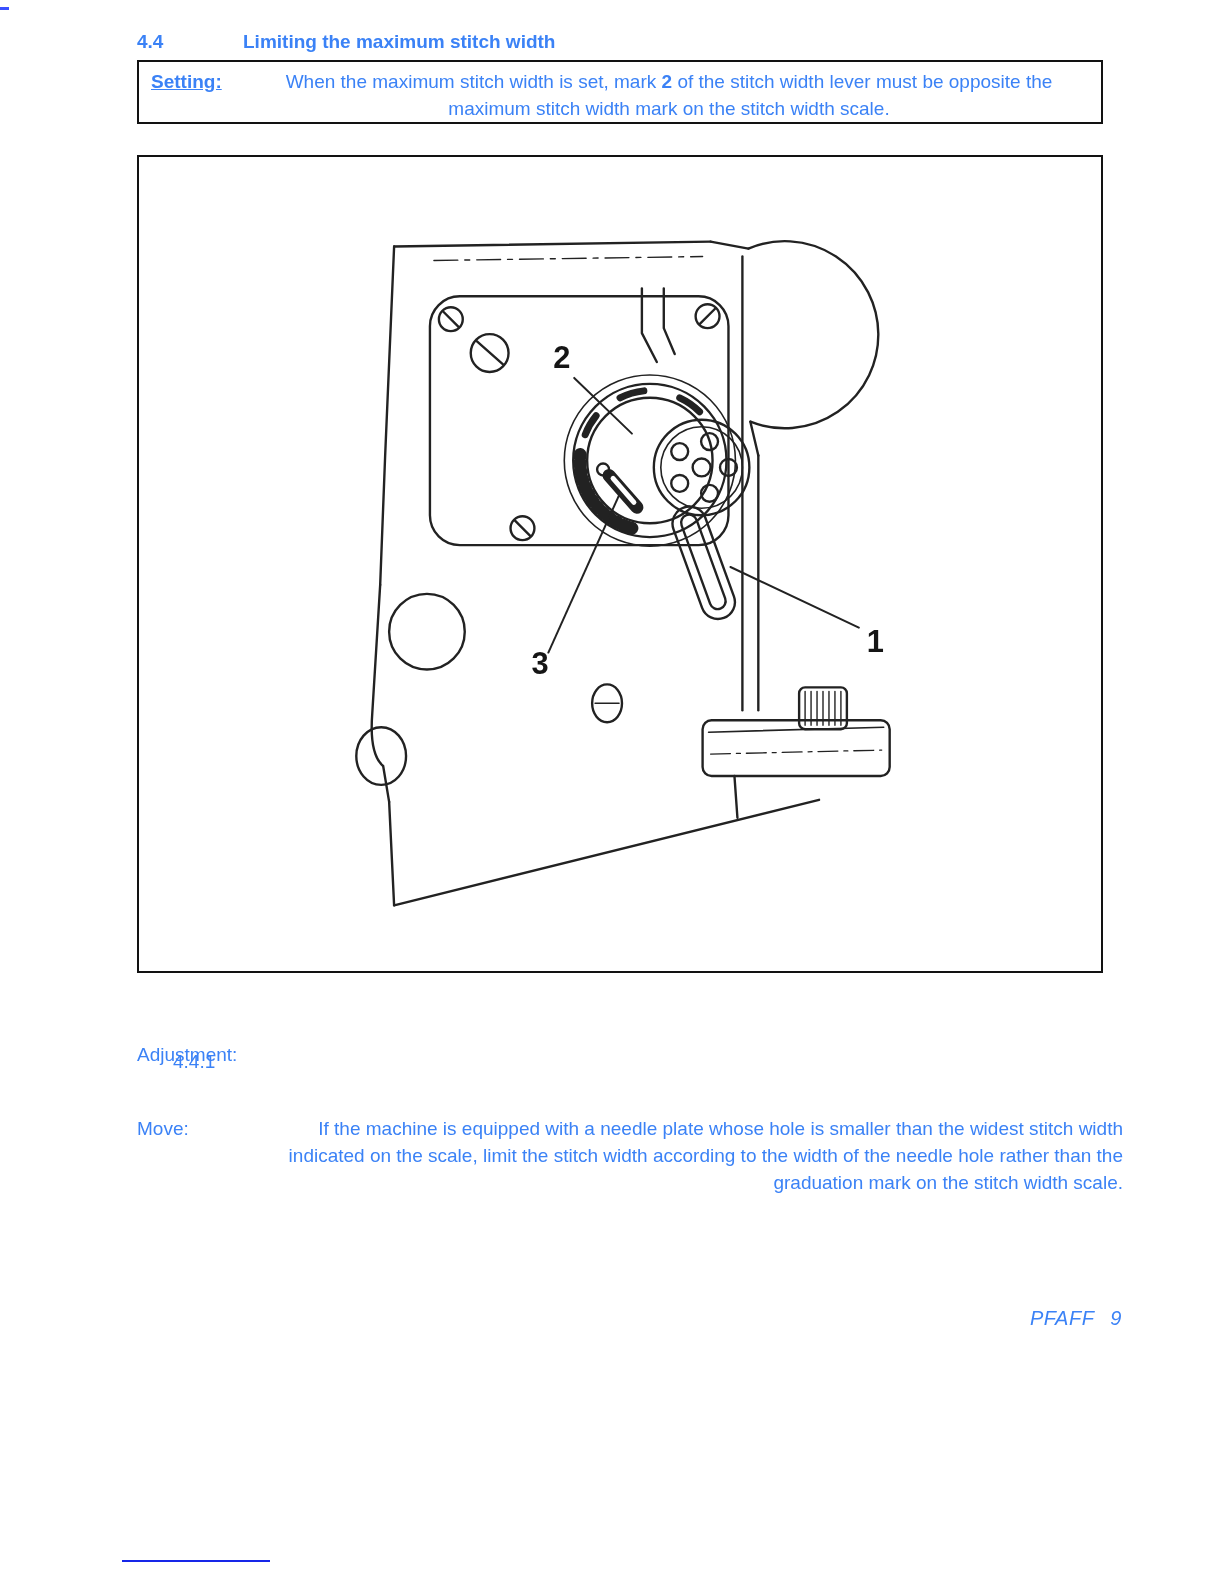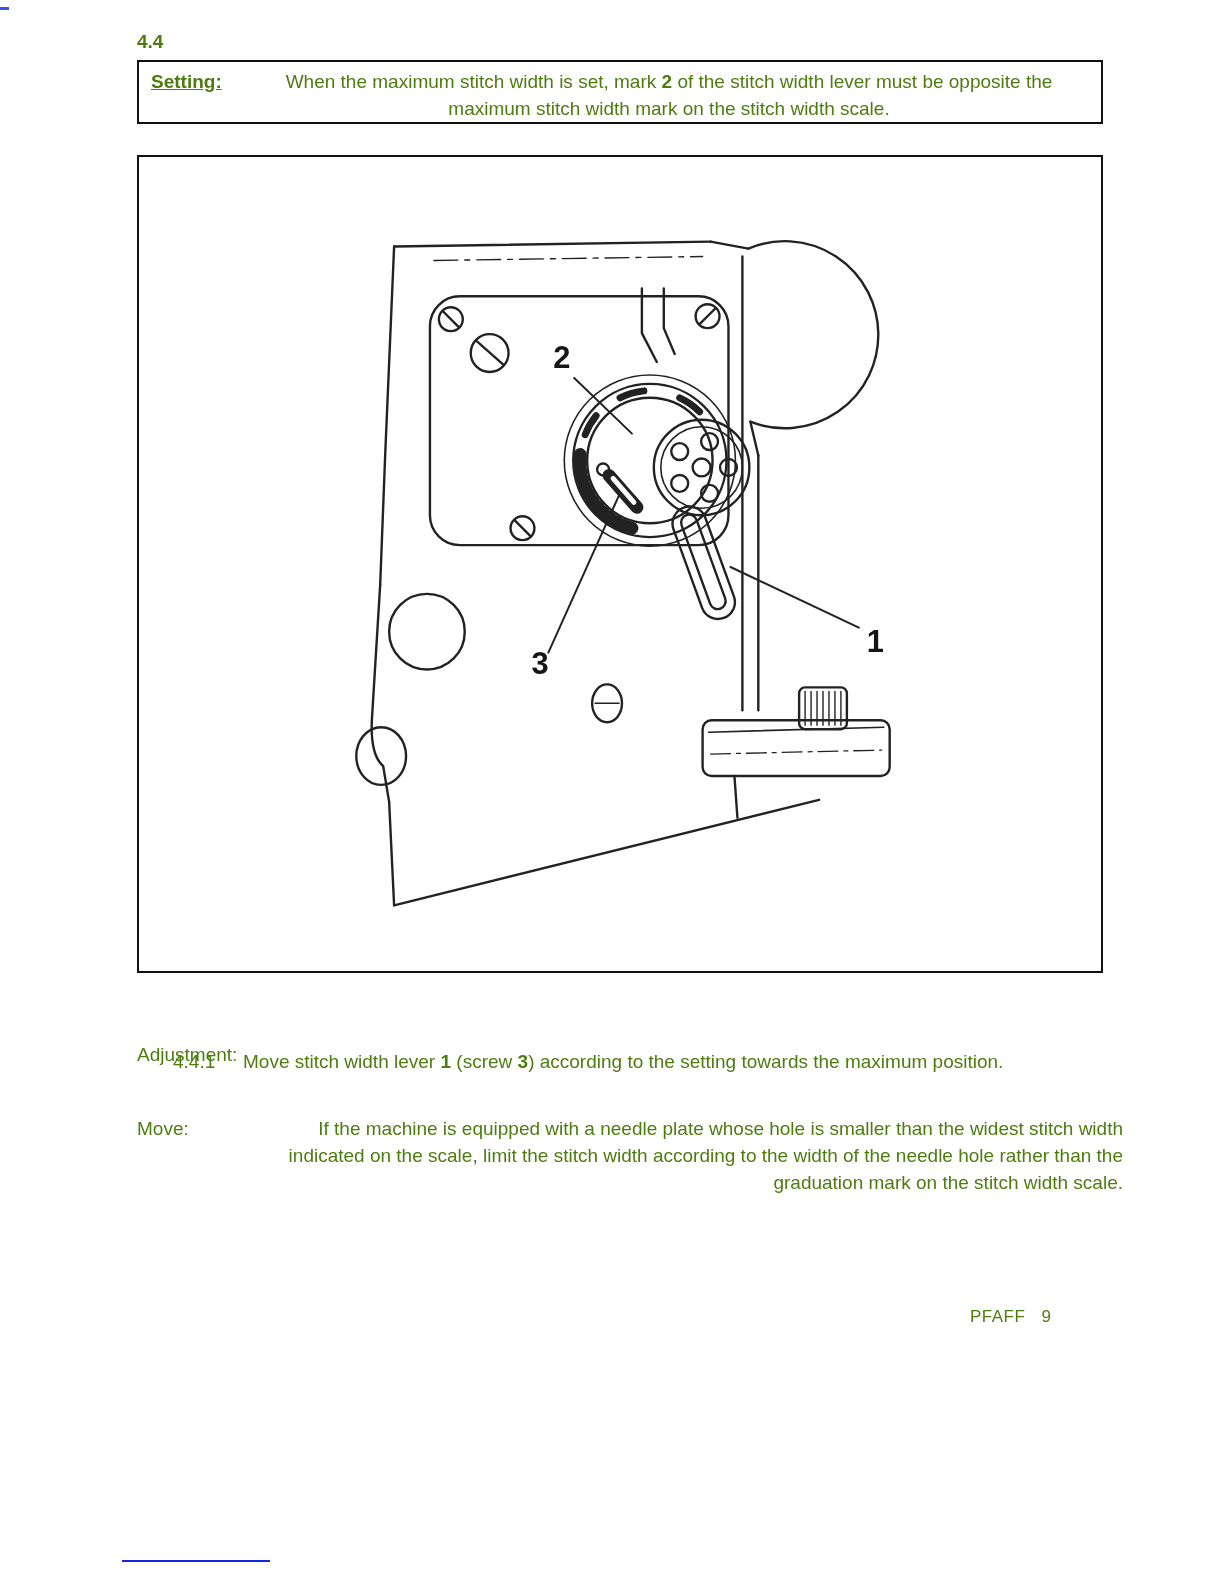--- a/index.html
+++ b/index.html
@@ -1,18 +1,18 @@
 <!DOCTYPE html>
 <html><head>
 <meta charset="utf-8">
 <style>
   html,body { margin:0; padding:0; background:#ffffff; }
   .page {
     position:relative; width:1225px; height:1585px; background:#ffffff;
-    font-family:"Liberation Sans", sans-serif; color:#4d7c0f; overflow:hidden;
+    font-family:"Liberation Sans", sans-serif; color:#3b82f6; overflow:hidden;
   }
   .abs { position:absolute; }
   .fs { font-size:19px; line-height:27px; }
   .bold { font-weight:bold; }
 
   #section-number { left:137px; top:28px; font-weight:bold; }
   #section-title  { left:243px; top:28px; font-weight:bold; }
 
   #setting-box {
     left:137px; top:60px; width:966px; height:64px;
@@ -27,35 +27,36 @@
   }
   #figure-box svg { display:block; width:100%; height:100%; }
 
   #adjustment-heading { left:137px; top:1041px; }
   #step-number { left:137px; top:1048px;margin-left:36px; }
   #step-text   { left:243px; top:1048px; width:860px; }
 
   #note-label { left:137px; top:1115px; }
   #note-text  { left:243px; top:1115px; width:880px;text-align:right; }
 
-  #page-footer { left:970px; top:1307px; font-size:17px; }
+  #page-footer { left:1030px; top:1307px; font-size:20px;font-style:italic; }
   #footer-brand { letter-spacing:0.5px; }
   #footer-page { margin-left:16px; }
 
   #artifact-top { left:0; top:7px; width:9px; height:3px; background:#3a50ff; }
   #artifact-bottom { left:122px; top:1560px; width:148px; height:2px; background:#1626e8; }
 
   .callout-num { font-family:"Liberation Sans", sans-serif; font-size:31px; font-weight:bold; fill:#151515; }
 </style>
 </head>
 <body>
 
 <div class="page">
 
   <div class="abs fs" id="section-number">4.4</div>
+  <div class="abs fs" id="section-title">Limiting the maximum stitch width</div>
 
   <div class="abs" id="setting-box"></div>
   <div class="abs fs" id="setting-label">Setting:</div>
   <div class="abs fs" id="setting-text"><span>When the maximum stitch width is set, mark </span><span class="bold">2</span><span> of the stitch width lever must be opposite the maximum stitch width mark on the stitch width scale.</span></div>
 
   <div class="abs" id="figure-box">
     <svg viewBox="0 0 966 818" role="img">
       <g stroke="#222" fill="none" stroke-width="2.4" stroke-linecap="round" stroke-linejoin="round">
 
         <g>
@@ -148,21 +149,20 @@
 
       <text x="416" y="212" class="callout-num">2</text>
       <text x="731" y="497" class="callout-num">1</text>
       <text x="394" y="520" class="callout-num">3</text>
     </svg>
   </div>
 
   <div class="abs fs" id="adjustment-heading">Adjustment:</div>
 
   <div class="abs fs" id="step-number">4.4.1</div>
-  <div class="abs fs" id="step-text"><span>Move stitch width lever </span><span class="bold">1</span><span> (screw </span><span class="bold">3</span><span>) according to the setting towards the maximum position.</span></div>
 
   <div class="abs fs" id="note-label">Move:</div>
   <div class="abs fs" id="note-text">If the machine is equipped with a needle plate whose hole is smaller than the widest stitch width indicated on the scale, limit the stitch width according to the width of the needle hole rather than the graduation mark on the stitch width scale.</div>
 
   <div class="abs" id="page-footer"><span id="footer-brand">PFAFF</span><span id="footer-page">9</span></div>
 
   <div class="abs" id="artifact-top"></div>
   <div class="abs" id="artifact-bottom"></div>
 
 </div>

